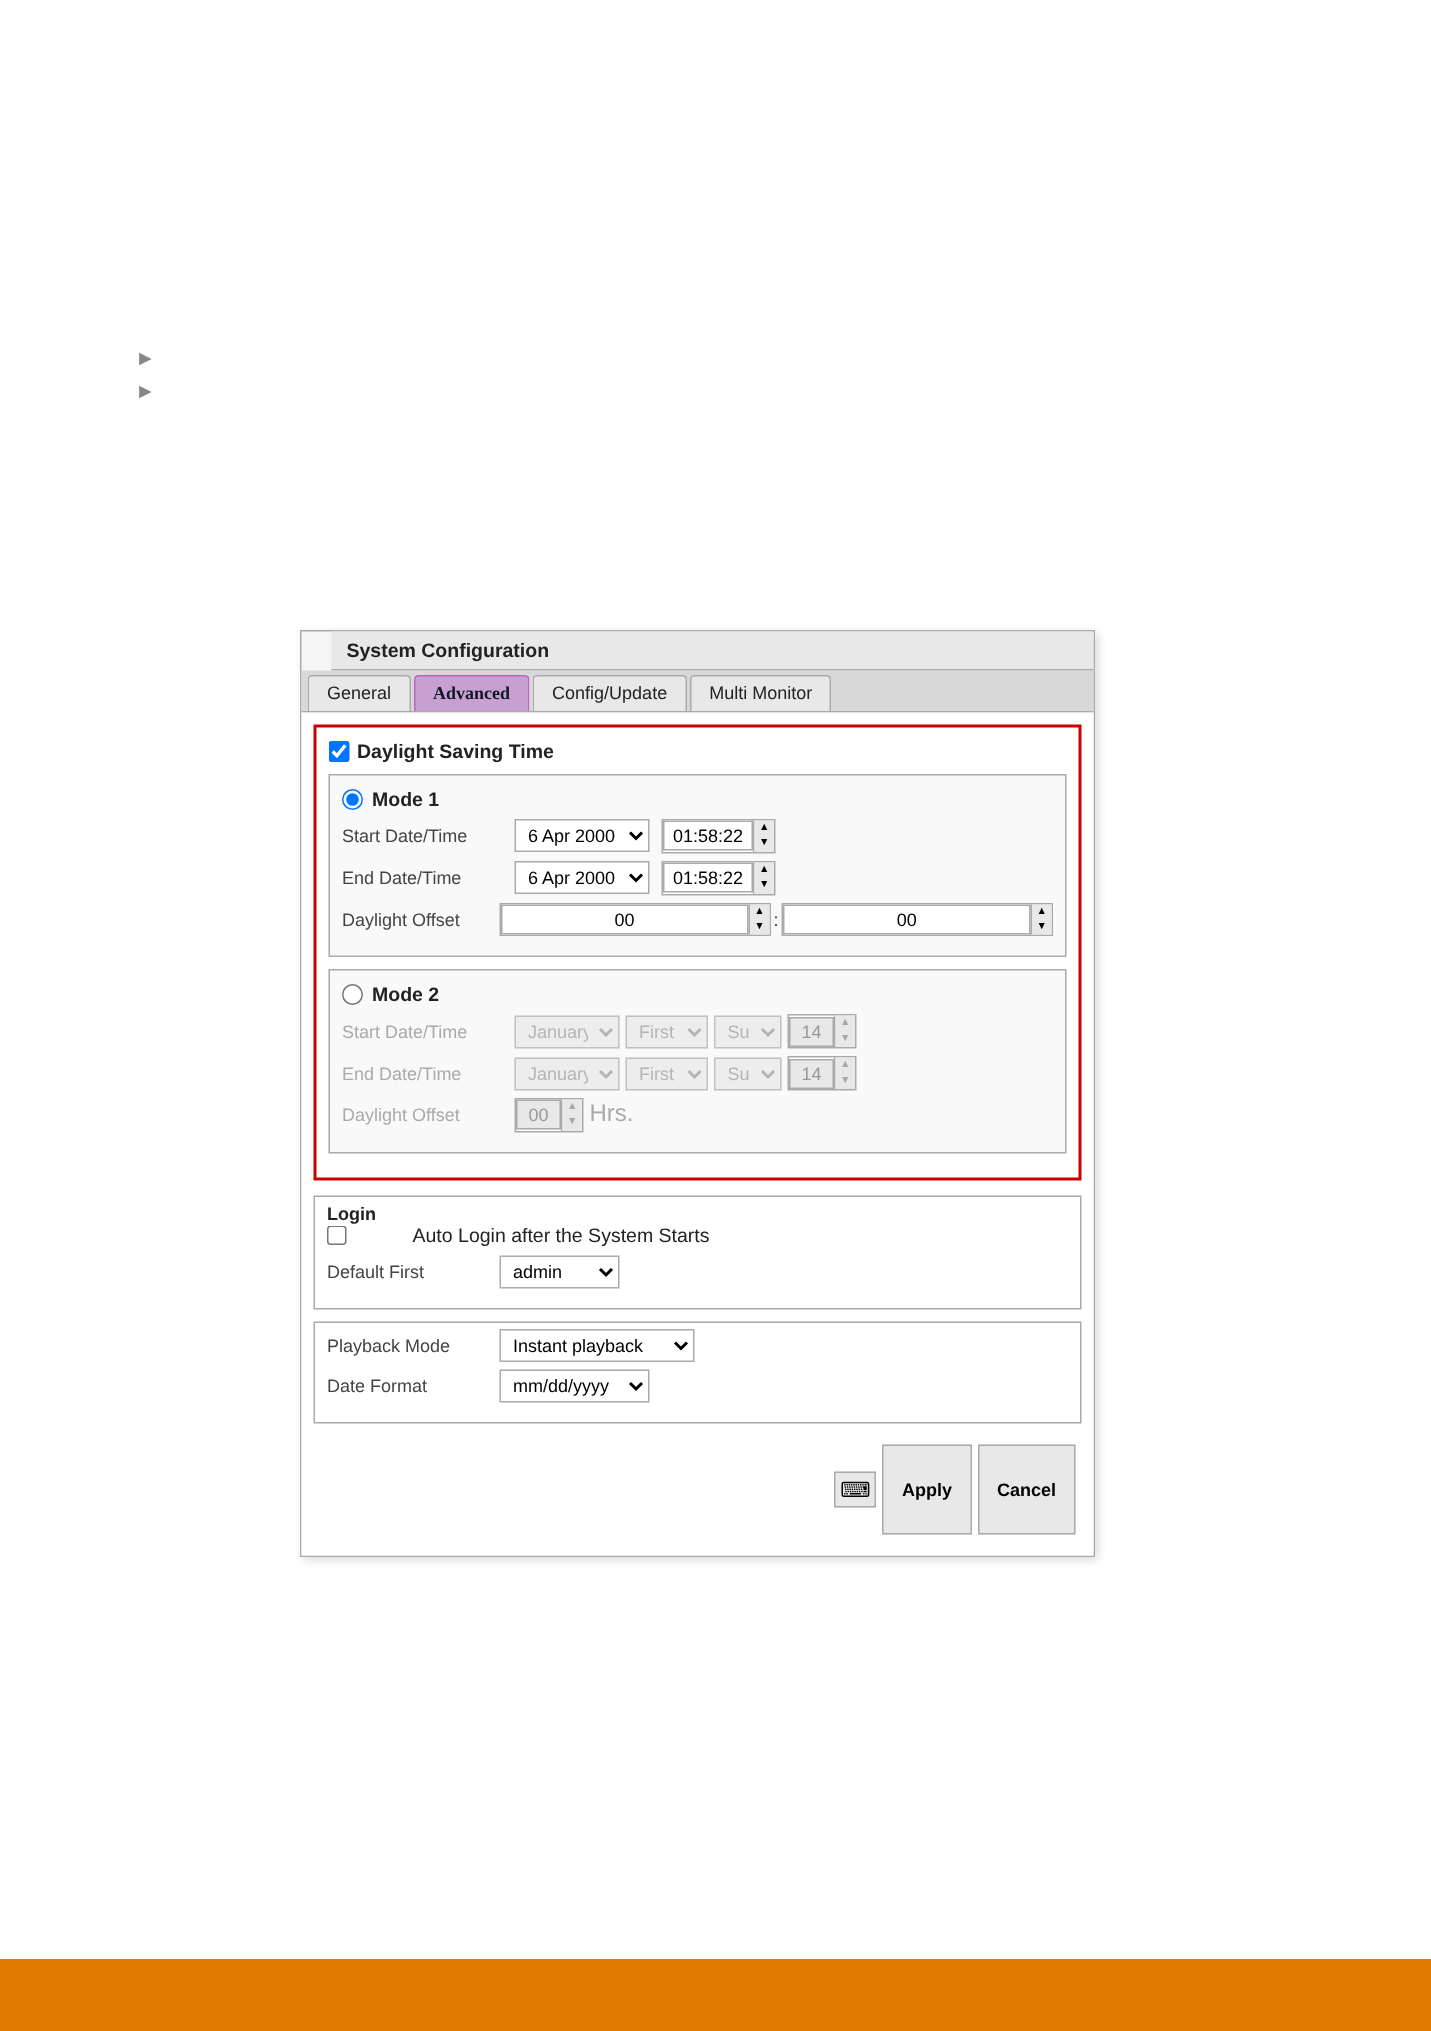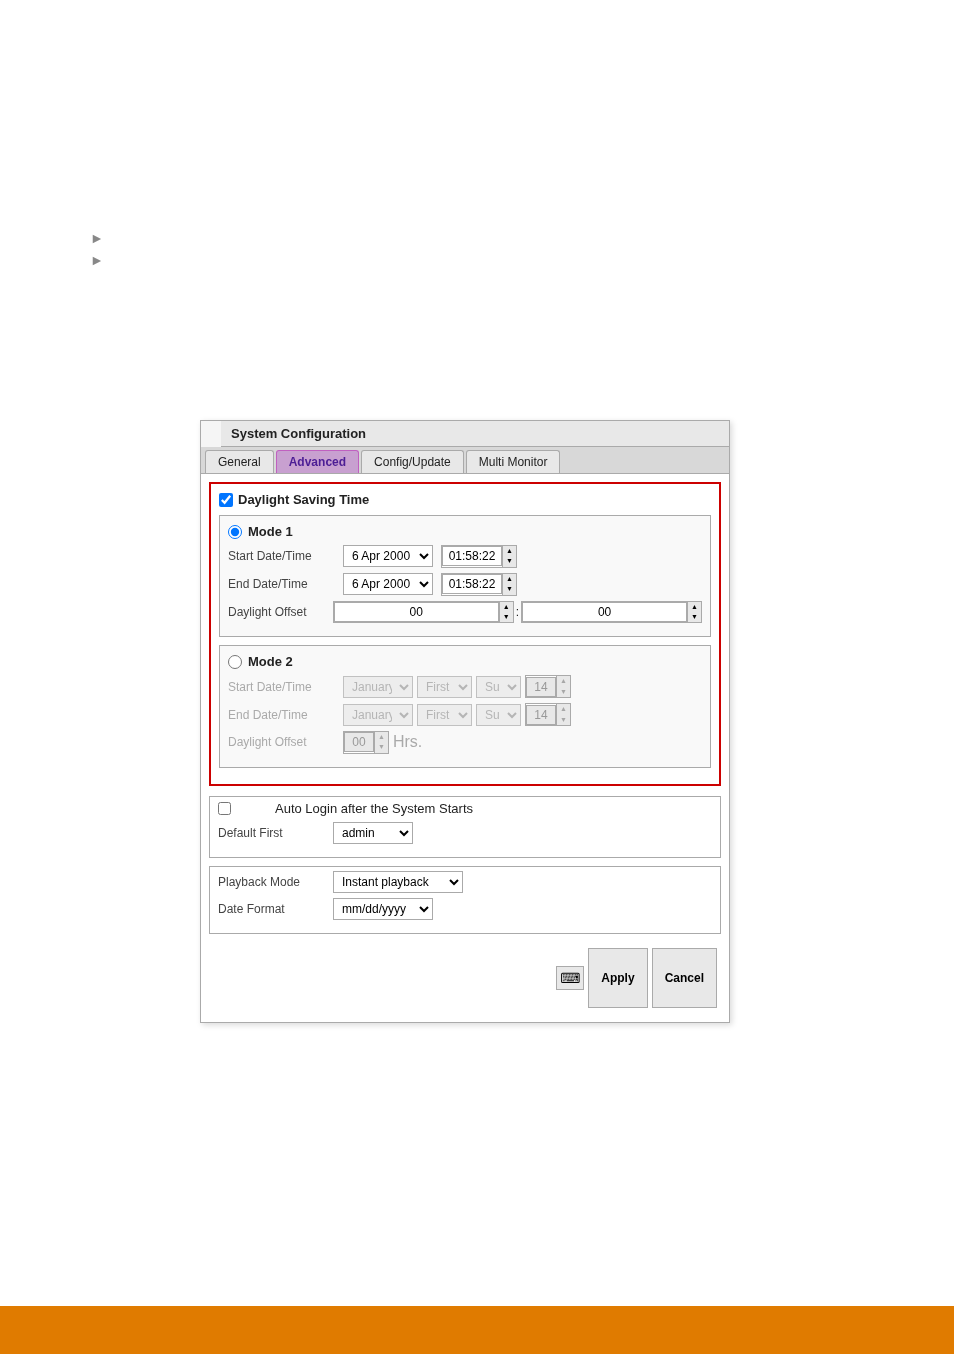--- a/index.html
+++ b/index.html
@@ -72,21 +72,22 @@
       background: #e8e8e8;
       cursor: pointer;
       font-size: 12px;
       margin-right: 2px;
       border-radius: 3px 3px 0 0;
     }
     .tab.active {
       background: #c8a0d0;
       font-weight: bold;
       border-color: #c060c0;
-      color: #4c1d95;
+      color: #0f172a;
+      font-family: Liberation Serif, serif;
     }
 
     .config-body {
       padding: 8px;
       background: #fff;
     }
 
     
     .dst-section {
       border: 2px solid #cc0000;
@@ -421,20 +422,21 @@
               <button class="spinner-btn" disabled="">▲</button>
               <button class="spinner-btn" disabled="">▼</button>
             </div>
           </div>
           <span style="margin-left:4px; color:#aaa; font-size:16px;">Hrs.</span>
         </div>
       </div>
     </div>
 
     <div class="fieldset-wrap">
+      <div class="fieldset-legend">Login</div>
       <div class="auto-login-row">
         <input type="checkbox" class="auto-login-check" style="">
         <span>Auto Login after the System Starts</span>
       </div>
       <div class="field-row">
         <span class="field-label">Default First</span>
         <select class="admin-select">
           <option>admin</option>
         </select>
       </div>

